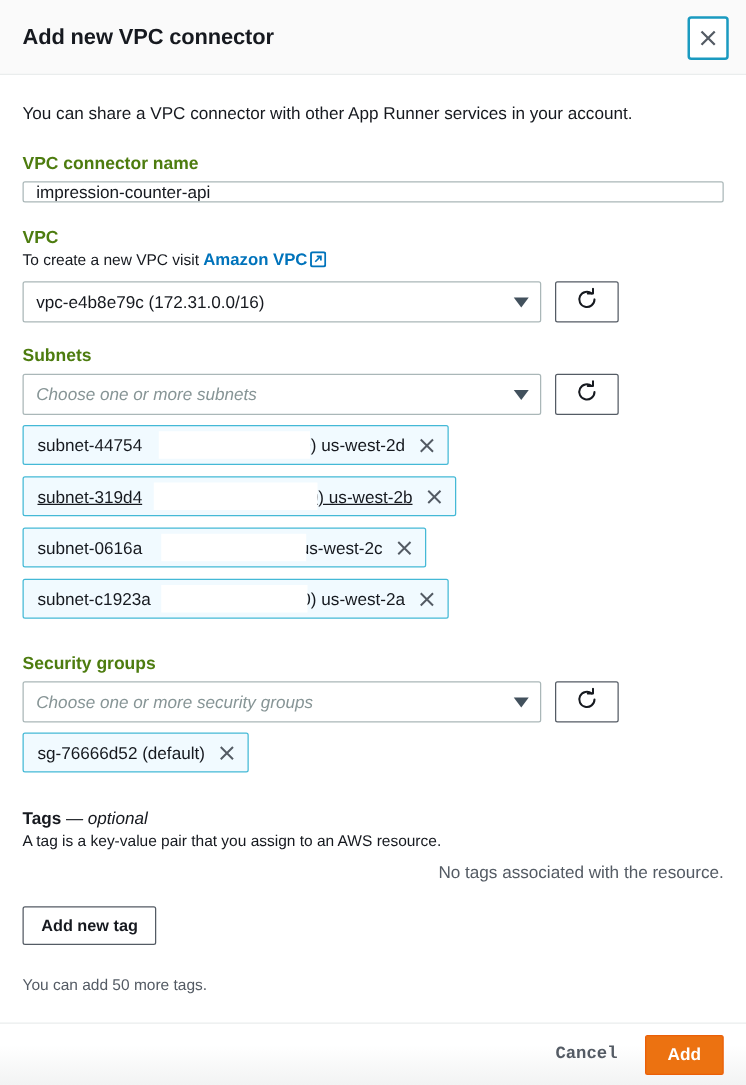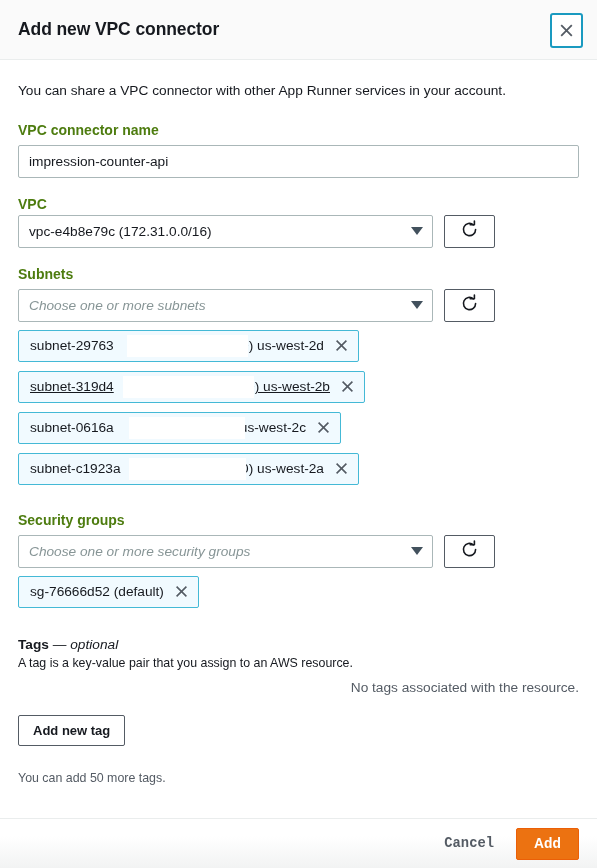--- a/index.html
+++ b/index.html
@@ -101,21 +101,21 @@
     cursor: pointer;
   }
   .ext-icon {
     display: inline-block;
     vertical-align: -2px;
     margin-left: 2px;
   }
 
   .text-input {
     width: 100%;
-    height: 33px;
+    height: 17px;
     box-sizing: border-box;
     border: 1px solid #aab7b8;
     border-radius: 2px;
     padding: 0 10px;
     font-size: 13.7px;
     font-family: "Liberation Sans", sans-serif;
     color: #16191f;
     background: #ffffff;
     outline: none;
   }
@@ -318,20 +318,26 @@
 
     <div class="intro-text">You can share a VPC connector with other App Runner services in your account.</div>
 
     <div class="field-block">
       <label class="field-label">VPC connector name</label>
       <input class="text-input" type="text" value="impression-counter-api" style="">
     </div>
 
     <div class="field-block">
       <label class="field-label tight">VPC</label>
+      <div class="field-sublabel">
+        <span>To create a new VPC visit </span><a class="link">Amazon VPC</a><span class="ext-icon"><svg width="13" height="13" viewBox="0 0 13 13">
+              <rect x="0.8" y="0.8" width="11.4" height="11.4" rx="1.4" fill="none" stroke="#0073bb" stroke-width="1.5"></rect>
+              <path d="M4.2 8.4 L8.4 4.2 M5.4 4.0 L8.7 4.0 L8.7 7.3" stroke="#0073bb" stroke-width="1.4" fill="none"></path>
+            </svg></span>
+      </div>
       <div class="select-row">
         <div class="select-box">
           <span class="select-value">vpc-e4b8e79c (172.31.0.0/16)</span>
           <span class="caret"></span>
         </div>
         <div class="refresh-button">
           <span>
             <svg width="19" height="19" viewBox="0 0 19 19">
               <path d="M15.6 9.5 A6.1 6.1 0 1 1 13.4 4.8" stroke="#16191f" stroke-width="1.6" fill="none" stroke-linecap="round"></path>
               <path d="M10.2 4.0 L14.4 4.0 L14.4 0.2" stroke="#16191f" stroke-width="1.6" fill="none" stroke-linecap="round" stroke-linejoin="round" transform="translate(0,0.8)"></path>
@@ -353,21 +359,21 @@
             <svg width="19" height="19" viewBox="0 0 19 19">
               <path d="M15.6 9.5 A6.1 6.1 0 1 1 13.4 4.8" stroke="#16191f" stroke-width="1.6" fill="none" stroke-linecap="round"></path>
               <path d="M10.2 4.8 L14.4 4.8 L14.4 1.0" stroke="#16191f" stroke-width="1.6" fill="none" stroke-linecap="round" stroke-linejoin="round"></path>
             </svg>
           </span>
         </div>
       </div>
 
       <div class="token-list">
         <div class="token token-s0">
-          <span class="token-label">subnet-29763</span>
+          <span class="token-label">subnet-44754</span>
           <span class="token-label" style="margin-left:auto">/20) us-west-2d</span>
           <span class="token-redaction"></span>
           <span class="token-dismiss">
             <svg width="15" height="15" viewBox="0 0 15 15">
                 <path d="M2.6 2.6 L12.4 12.4 M12.4 2.6 L2.6 12.4" stroke="#545b64" stroke-width="1.6" fill="none"></path>
               </svg>
           </span>
         </div>
         <br>
         <div class="token token-s1">

